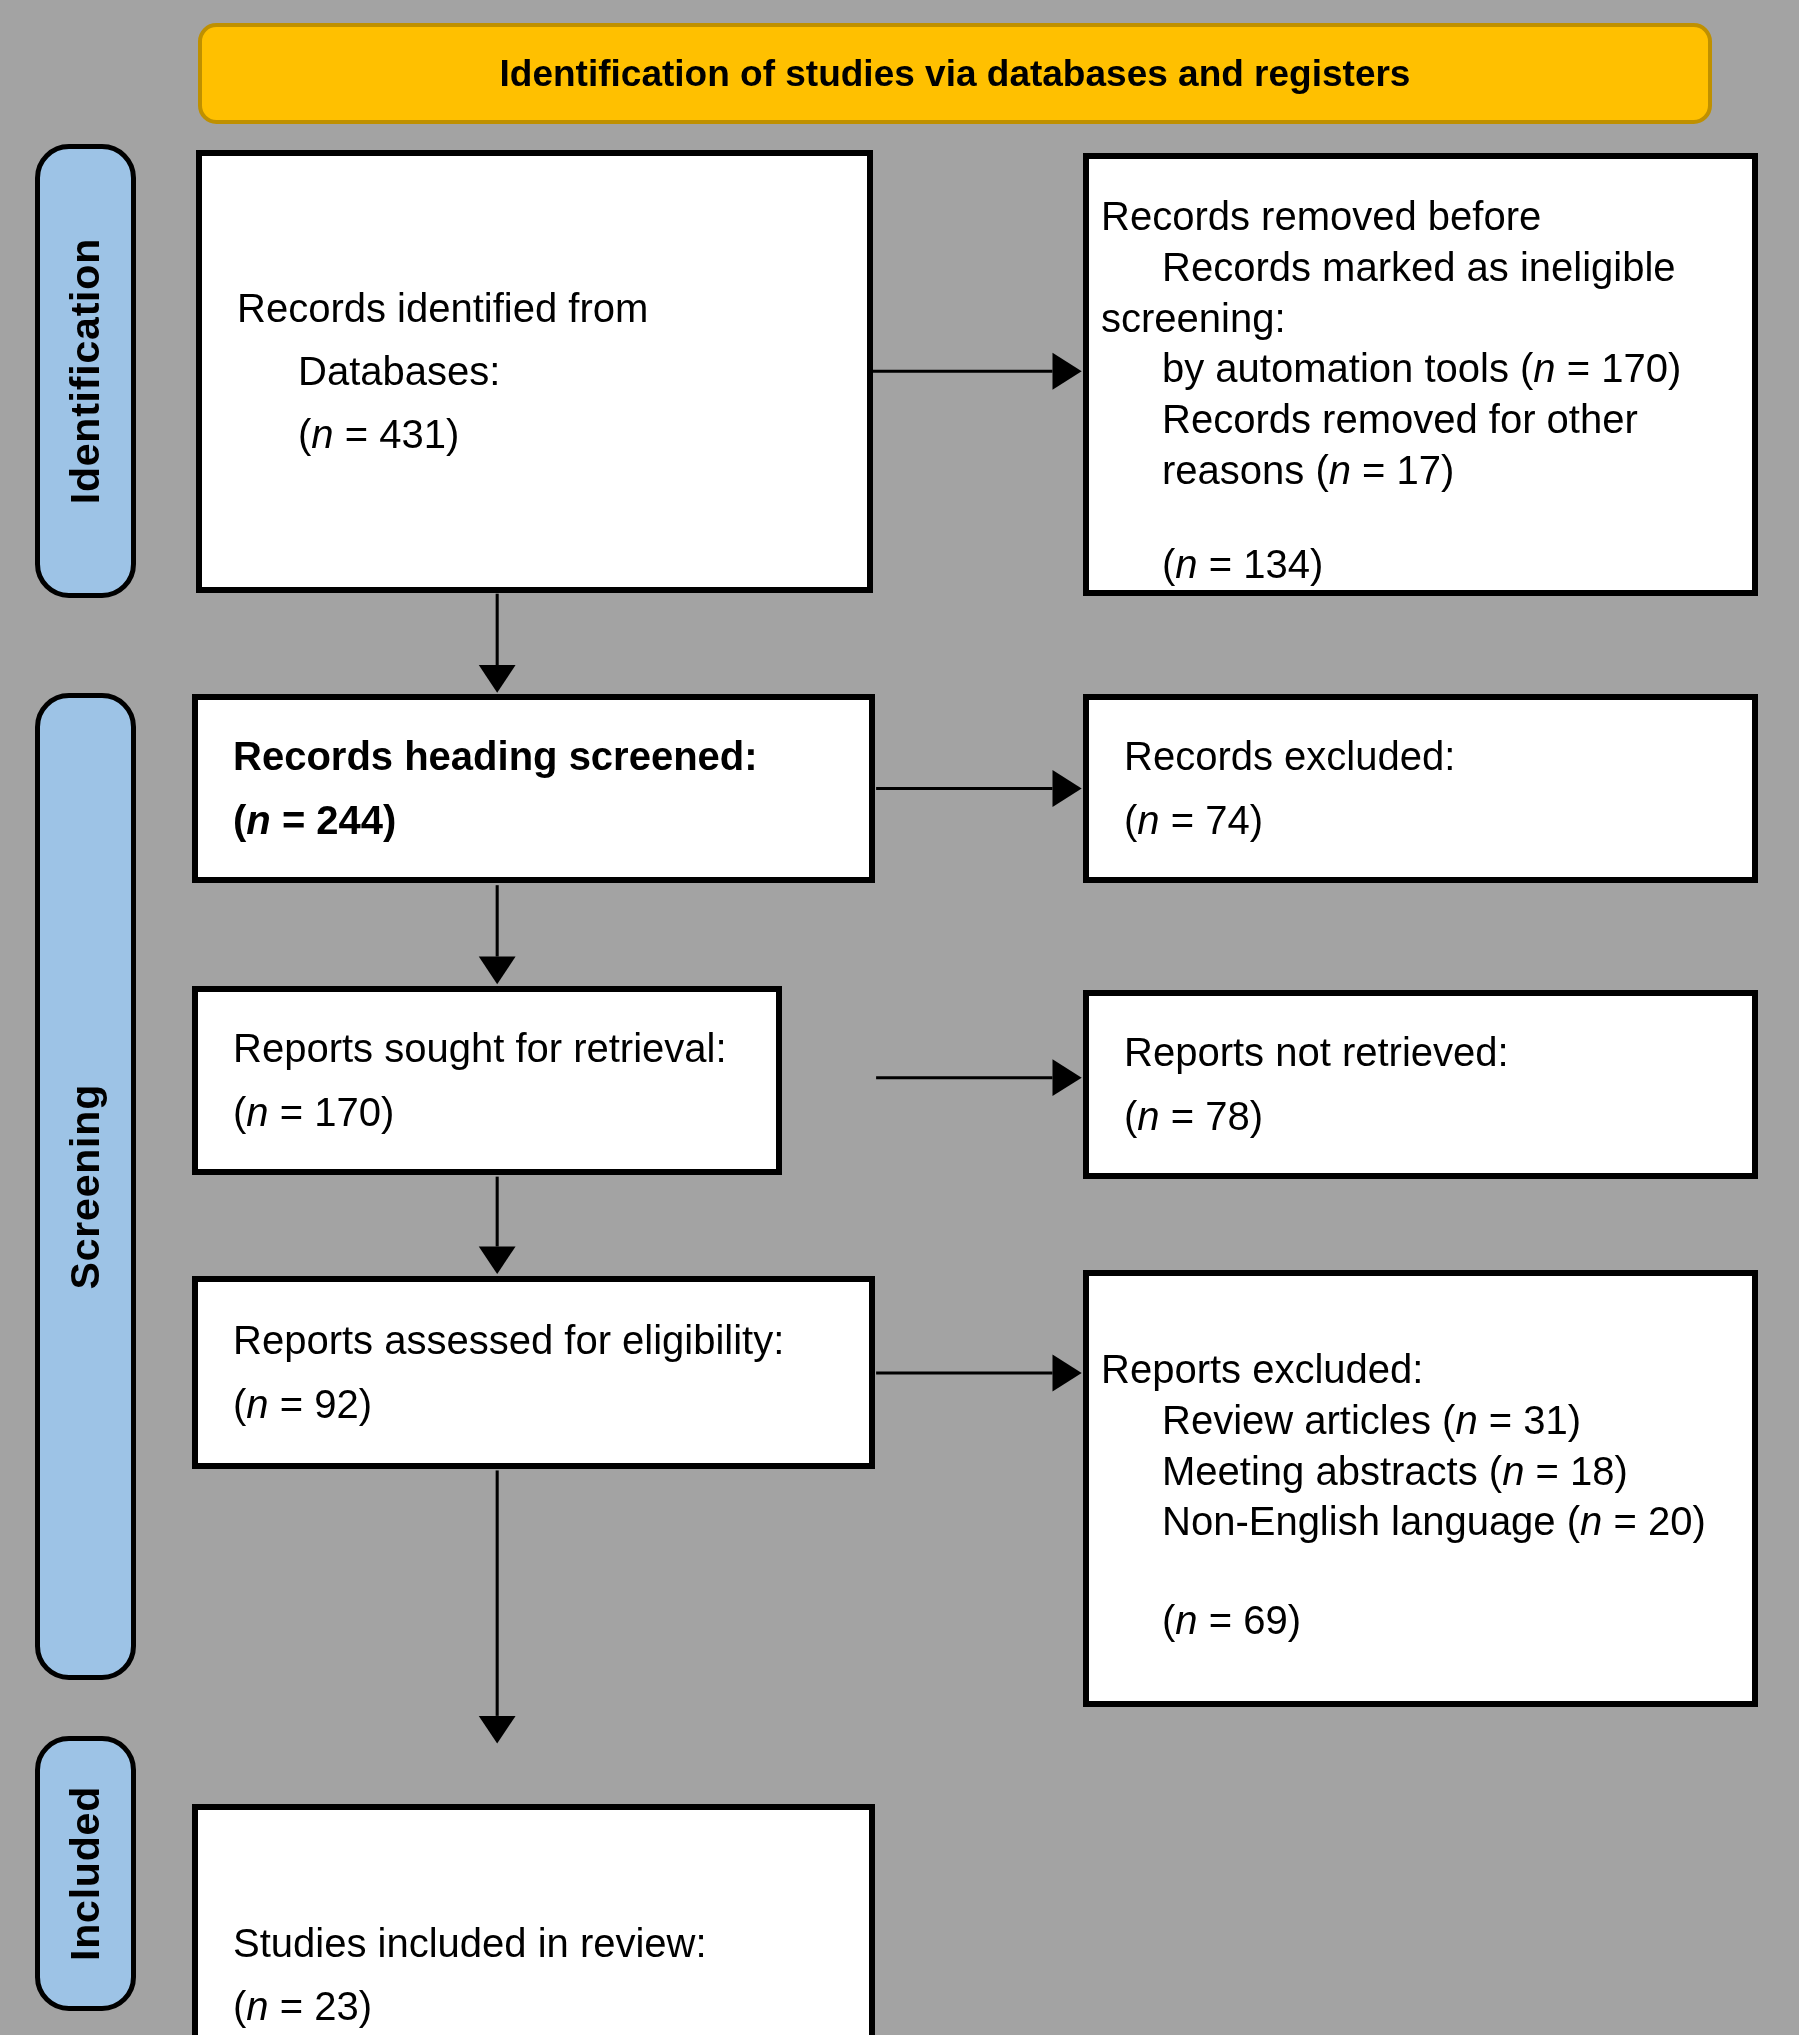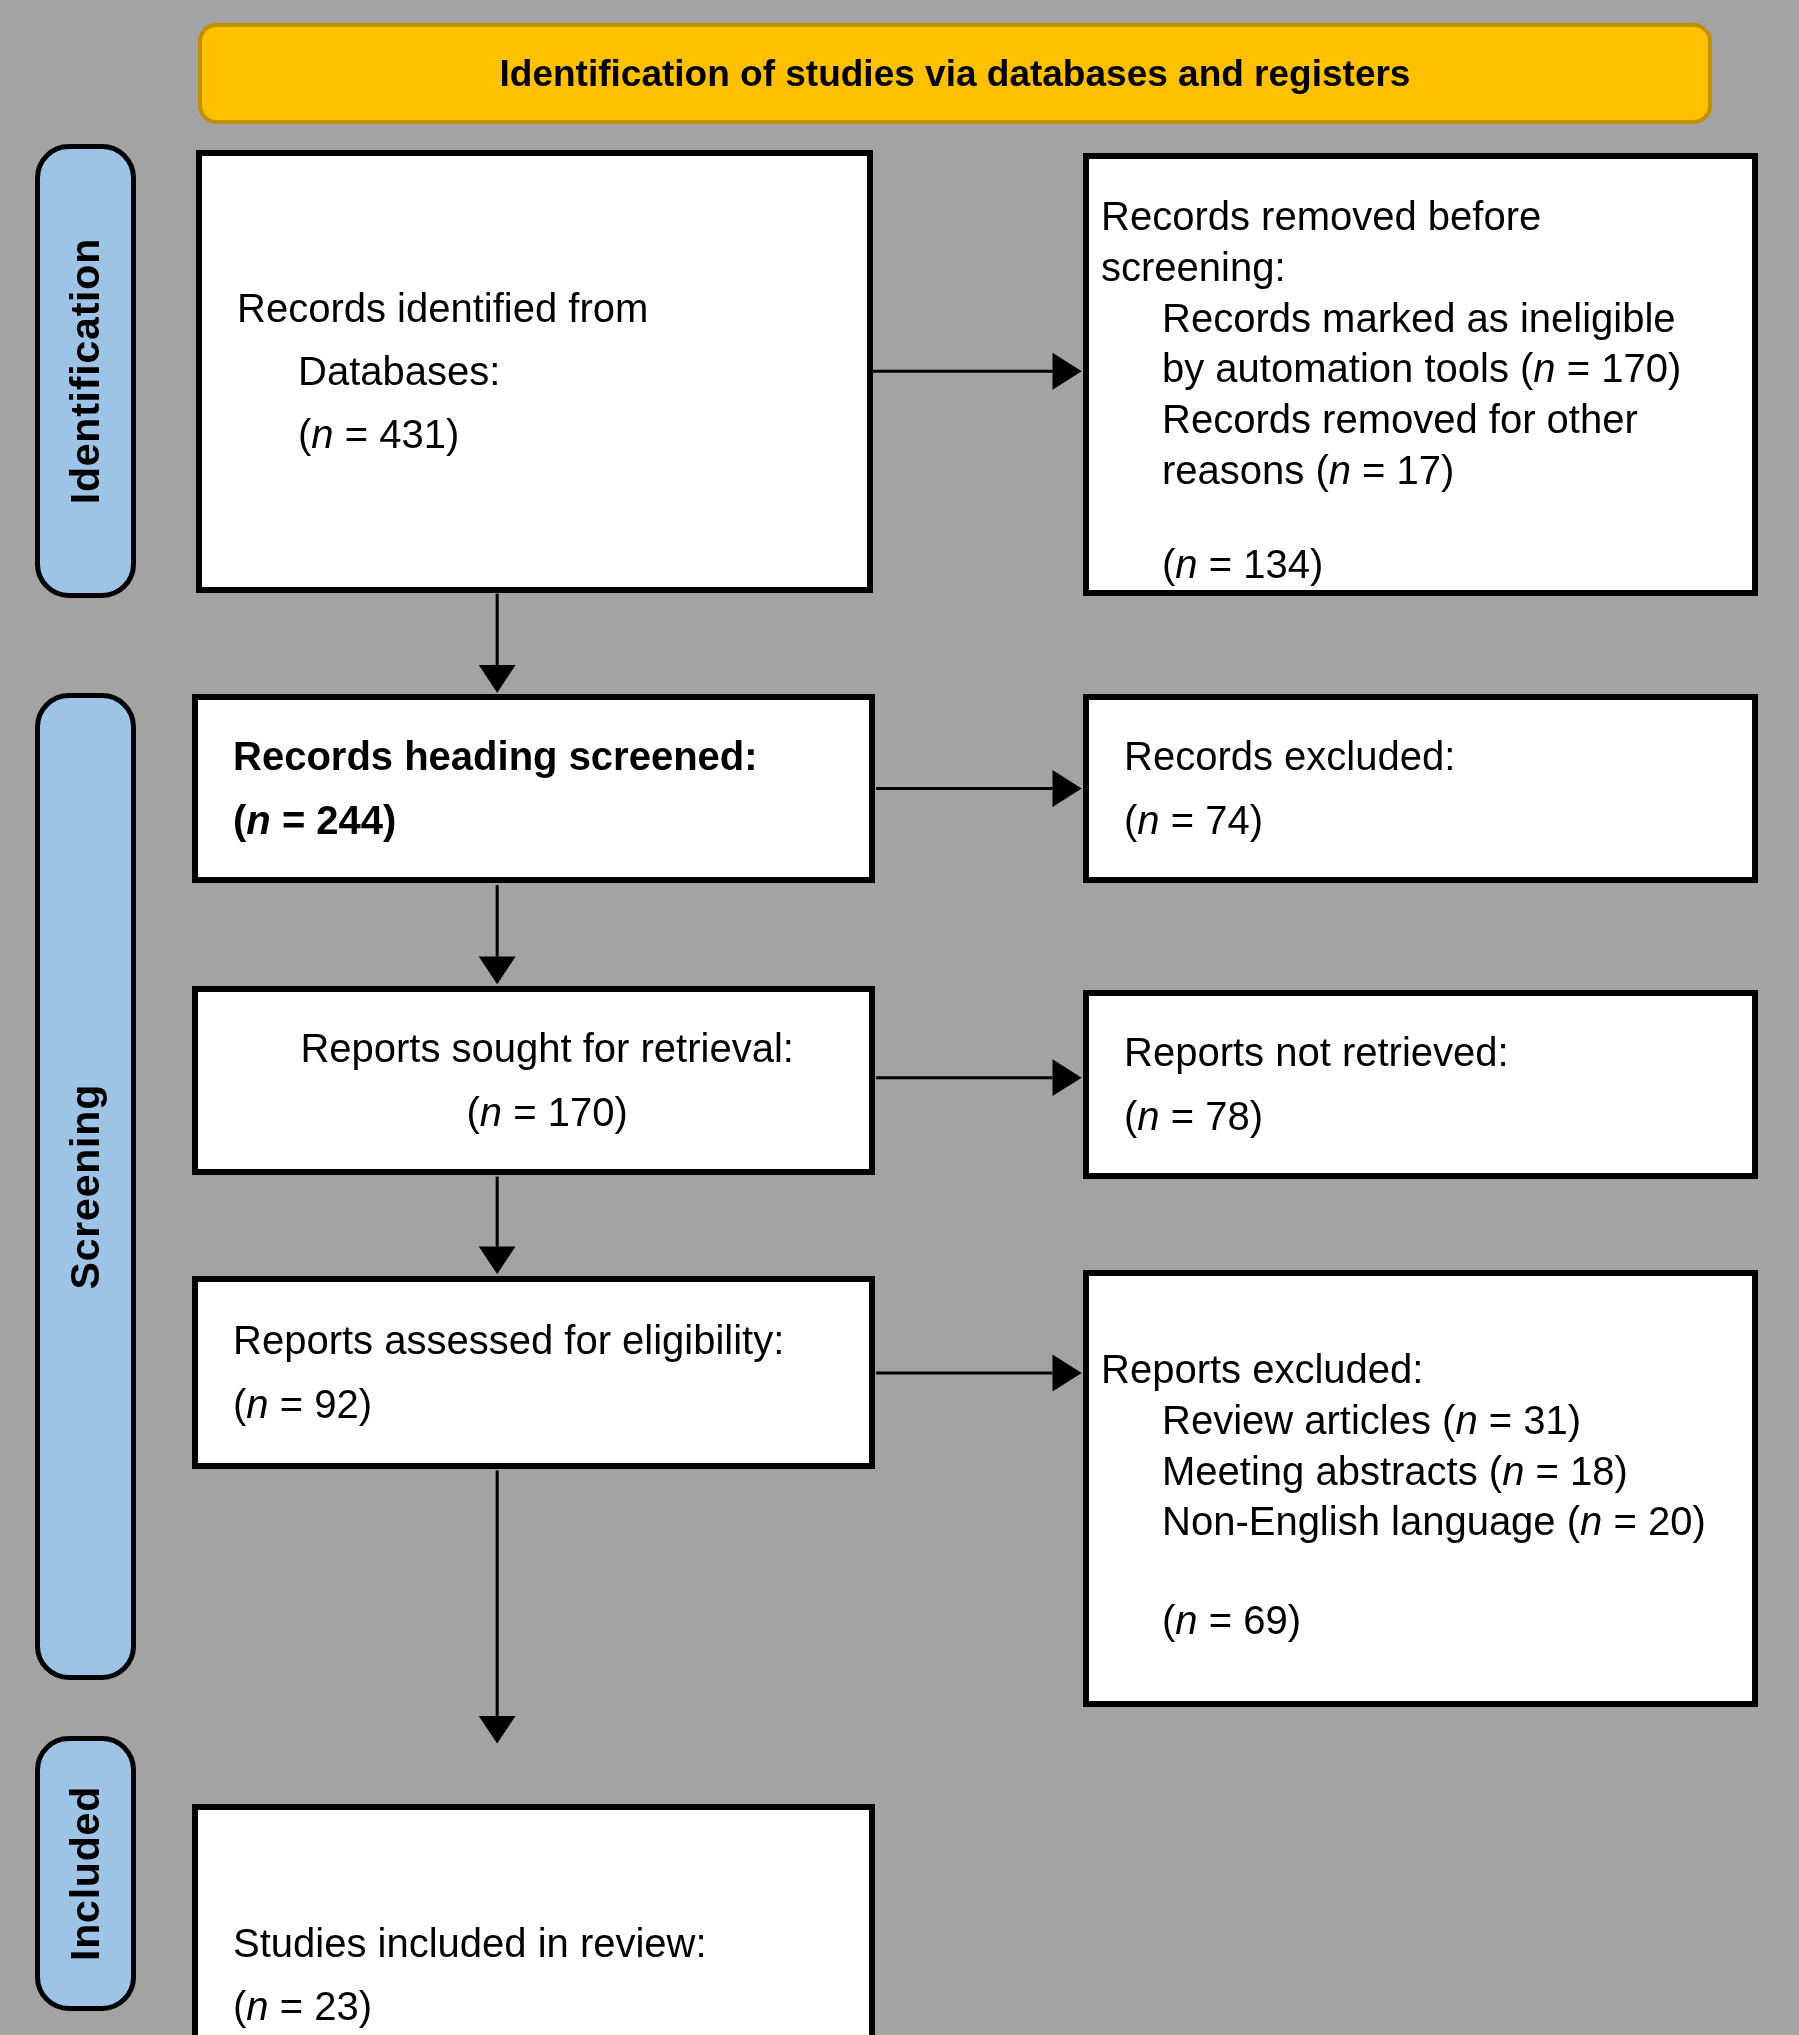--- a/index.html
+++ b/index.html
@@ -61,21 +61,21 @@
   .box .ind { margin-left: 61px; }
   .box i { font-style: italic; }
   .box.top-align { justify-content: flex-start; }
   .box.tight { line-height: 1.27; padding-left: 12px; }
   .spacer { height: 48px; }
 
   #box-identified        { left: 196px;  top: 150px;  width: 677px; height: 443px; }
   #box-removed           { left: 1083px; top: 153px;  width: 675px; height: 443px; padding-top: 32px; }
   #box-screened          { left: 192px;  top: 694px;  width: 683px; height: 189px; font-weight: bold; }
   #box-excluded          { left: 1083px; top: 694px;  width: 675px; height: 189px; }
-  #box-sought            { left: 192px;  top: 986px; width: 683px; height: 189px; text-align: center; }
+  #box-sought            { left: 192px;  top: 986px; width: 590px; height: 189px; }
   #box-not-retrieved     { left: 1083px; top: 990px; width: 675px; height: 189px; }
   #box-assessed          { left: 192px;  top: 1276px; width: 683px; height: 193px; }
   #box-reports-excluded  { left: 1083px; top: 1270px; width: 675px; height: 437px; padding-top: 68px; }
   #box-included          { left: 192px;  top: 1804px; width: 683px; height: 285px; padding-top: 102px; }
 
   
   #arrows {
     position: absolute; left: 0; top: 0;
     width: 1799px; height: 2035px;
     pointer-events: none;
@@ -103,22 +103,22 @@
   </div>
 
   <div class="box" id="box-identified">
     <div class="ln"><span>Records identified from</span></div>
     <div class="ln ind"><span>Databases:</span></div>
     <div class="ln ind"><span>(</span><i>n</i><span> = 431)</span></div>
   </div>
 
   <div class="box top-align tight" id="box-removed">
     <div class="ln"><span>Records removed before</span></div>
+    <div class="ln ind"><span>Records marked as ineligible</span></div>
     <div class="ln"><span>screening:</span></div>
-    <div class="ln ind"><span>Records marked as ineligible</span></div>
     <div class="ln ind"><span>by automation tools (</span><i>n</i><span> = 170)</span></div>
     <div class="ln ind"><span>Records removed for other</span></div>
     <div class="ln ind"><span>reasons (</span><i>n</i><span> = 17)</span></div>
     <div class="spacer"></div>
     <div class="ln ind"><span>(</span><i>n</i><span> = 134)</span></div>
   </div>
 
   <div class="box" id="box-screened">
     <div class="ln"><span>Records heading screened:</span></div>
     <div class="ln"><span>(</span><i>n</i><span> = 244)</span></div>

